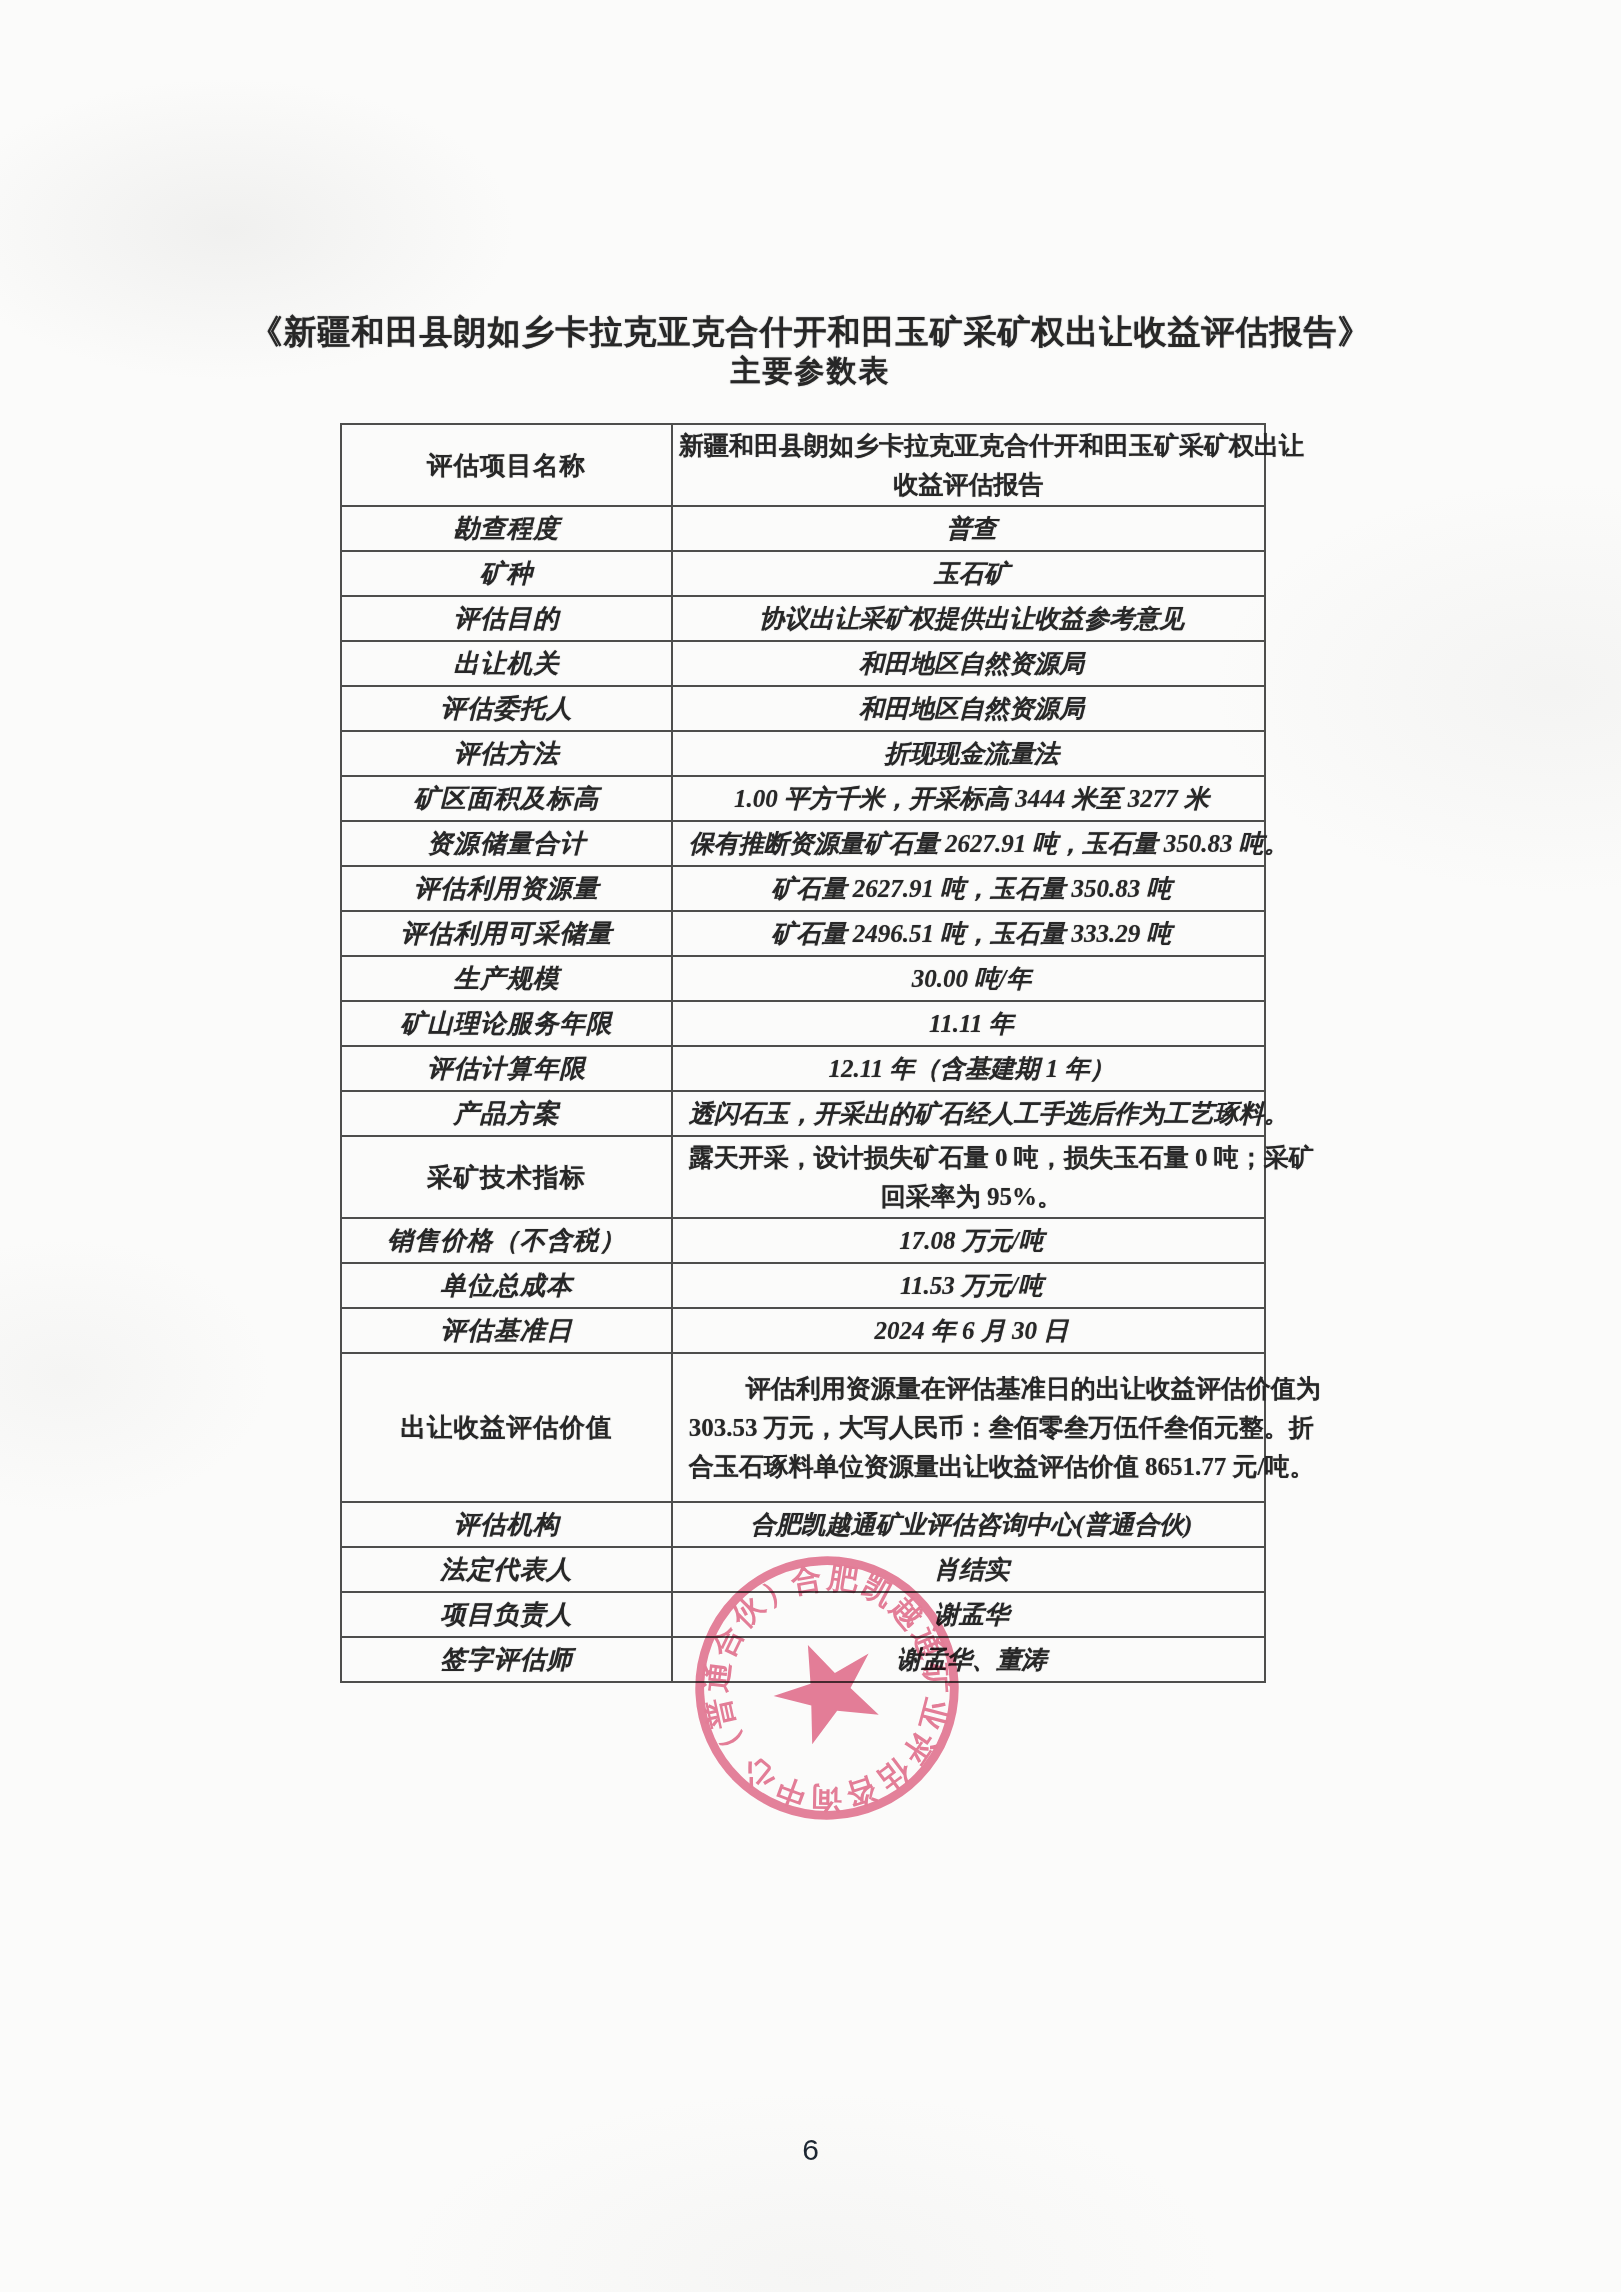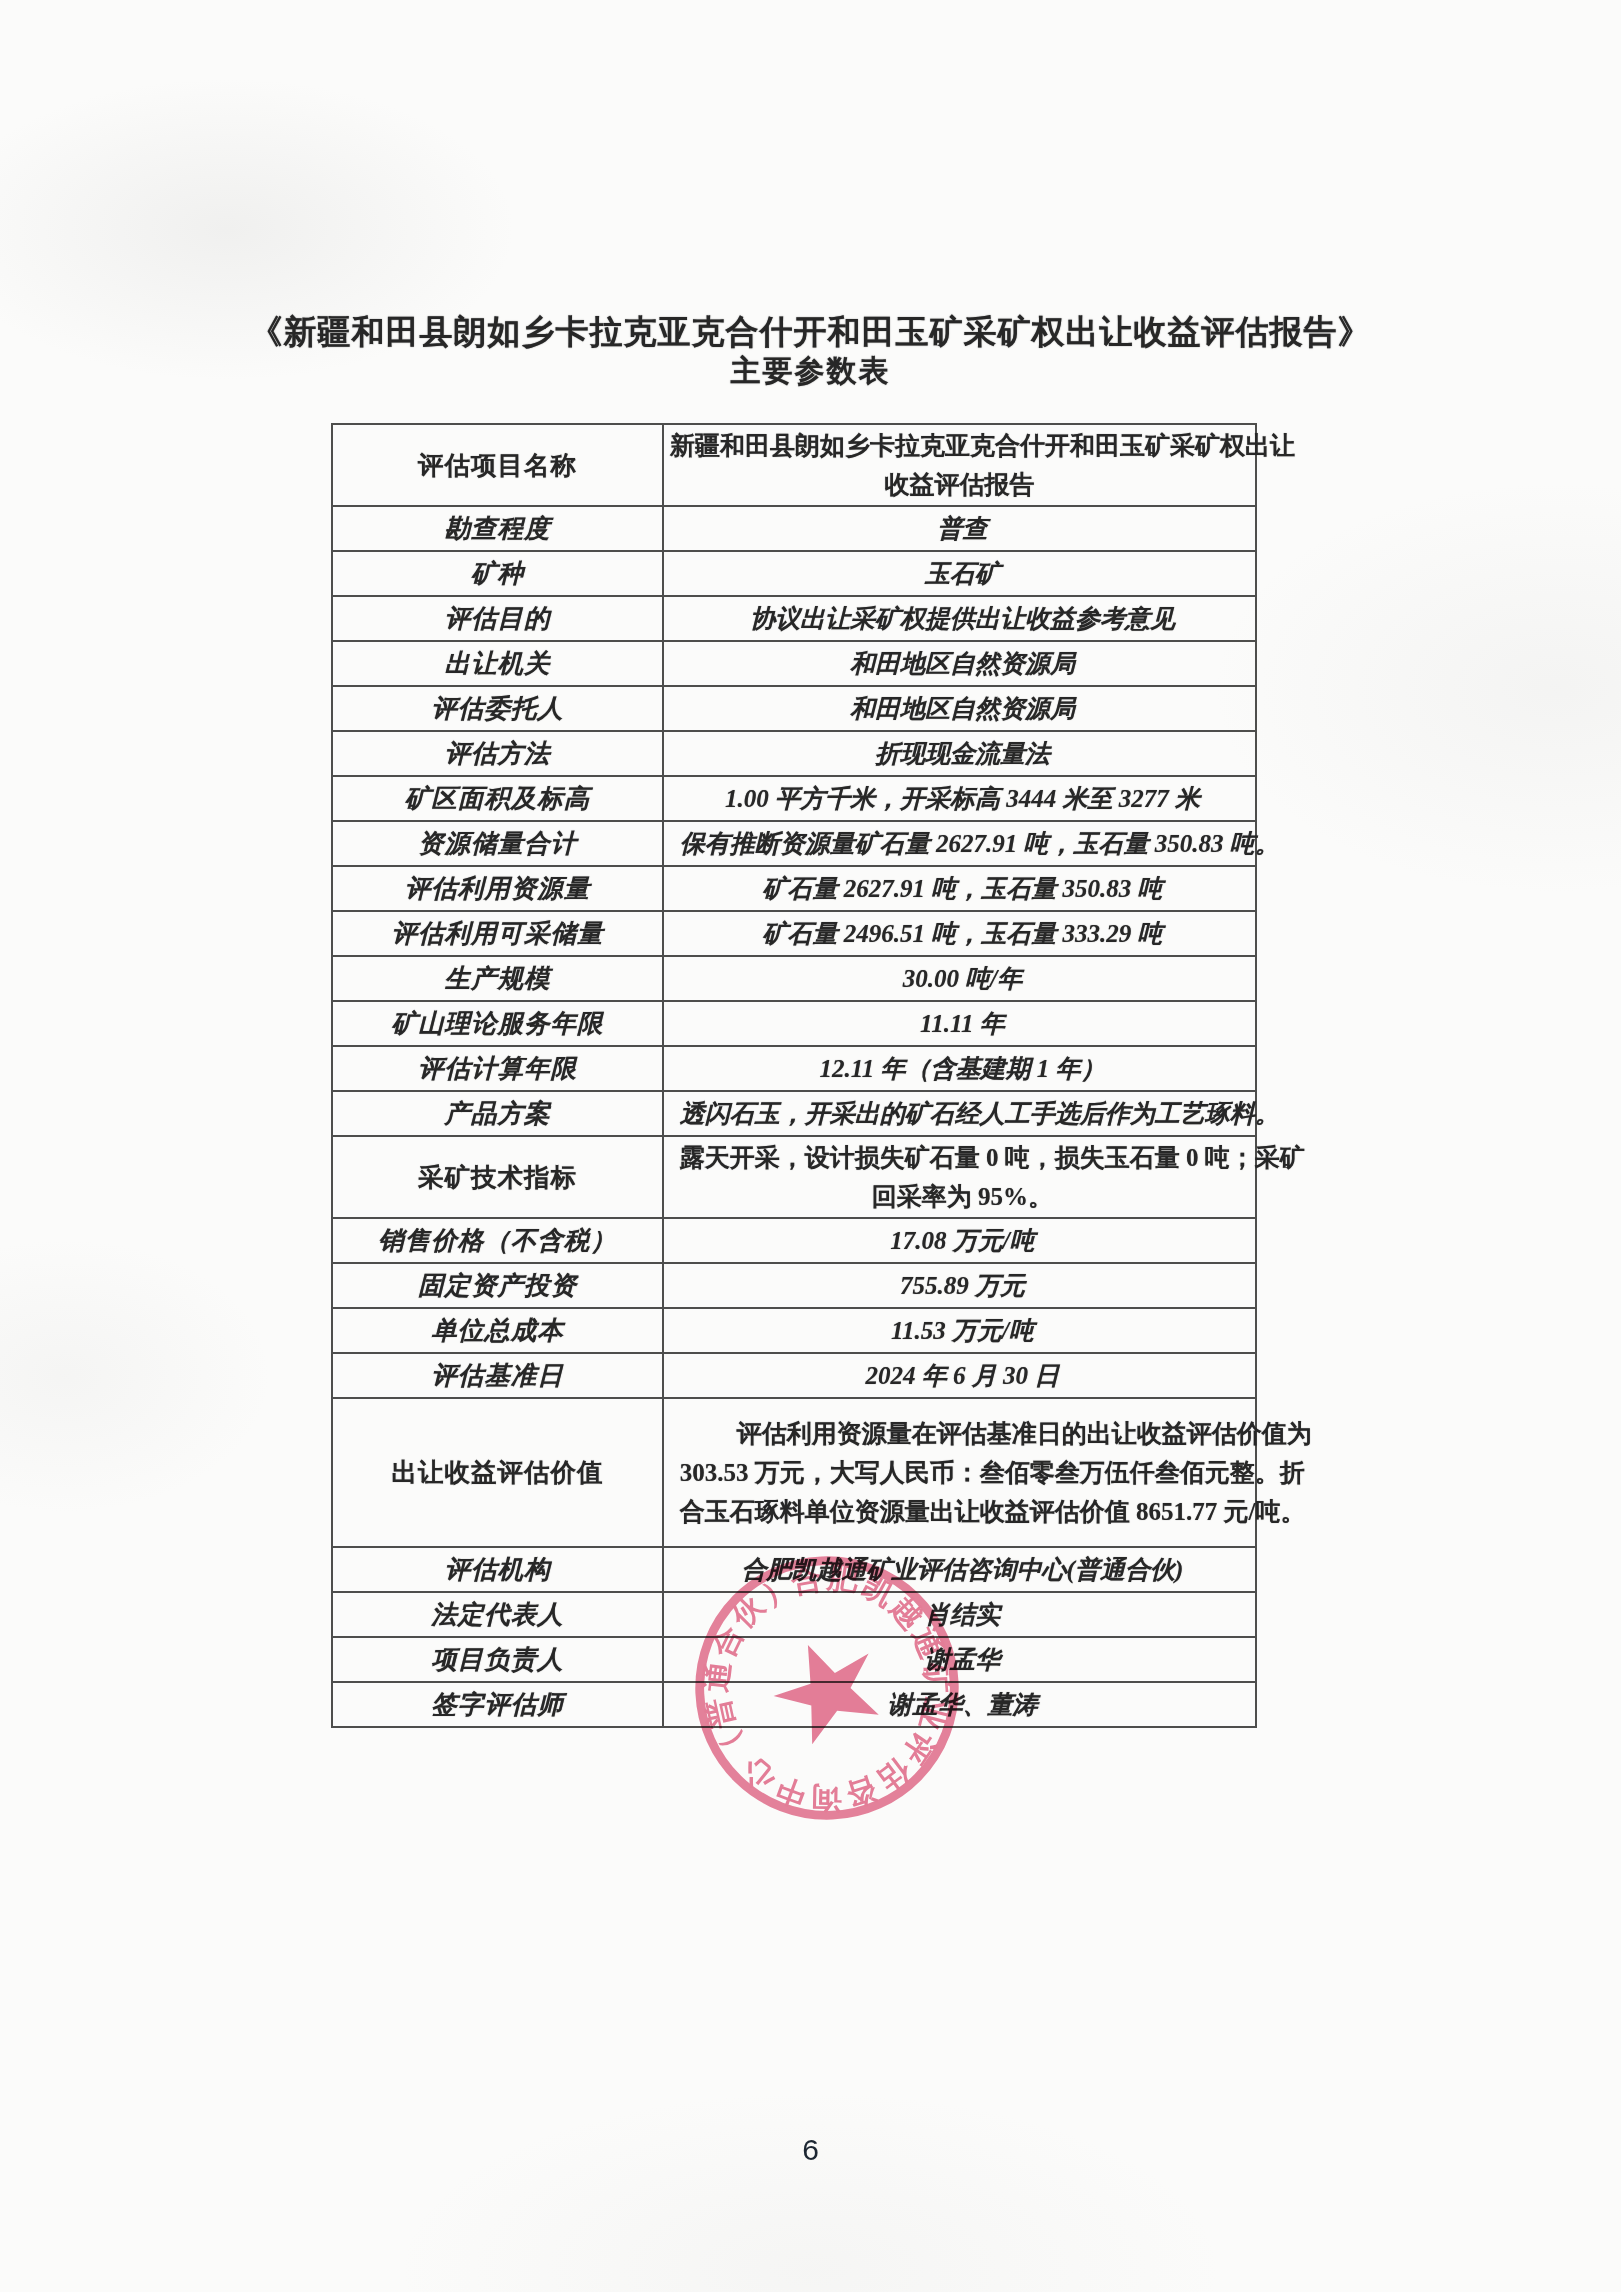--- a/index.html
+++ b/index.html
@@ -28,21 +28,21 @@
     text-shadow:0 0 1.2px rgba(35,35,35,.65);
   }
   .doc-subtitle{
     position:absolute;top:351px;left:0;width:100%;
     text-align:center;
     font-size:30px;font-weight:bold;
     letter-spacing:2px;
     text-shadow:0 0 1.2px rgba(35,35,35,.6);
   }
   table.params{
-    position:absolute;left:331px;top:423px;
+    position:absolute;left:340px;top:423px;
     width:926px;
     border-collapse:collapse;
     table-layout:fixed;
   }
   table.params td{
     border:2px solid #4e4e4c;
     padding:0;
     vertical-align:middle;
   }
   table.params{border:1px solid #3f3f3d;}
@@ -192,26 +192,20 @@
             <div class="vline">回采率为 95%。</div>
           </td>
         </tr>
         <tr class="lines-1">
           <td class="label-cell">销售价格（不含税）</td>
           <td class="value-cell">
             <div class="vline">17.08 万元/吨</div>
           </td>
         </tr>
         <tr class="lines-1">
-          <td class="label-cell">固定资产投资</td>
-          <td class="value-cell">
-            <div class="vline">755.89 万元</div>
-          </td>
-        </tr>
-        <tr class="lines-1">
           <td class="label-cell">单位总成本</td>
           <td class="value-cell">
             <div class="vline">11.53 万元/吨</div>
           </td>
         </tr>
         <tr class="lines-1">
           <td class="label-cell">评估基准日</td>
           <td class="value-cell">
             <div class="vline">2024 年 6 月 30 日</div>
           </td>

